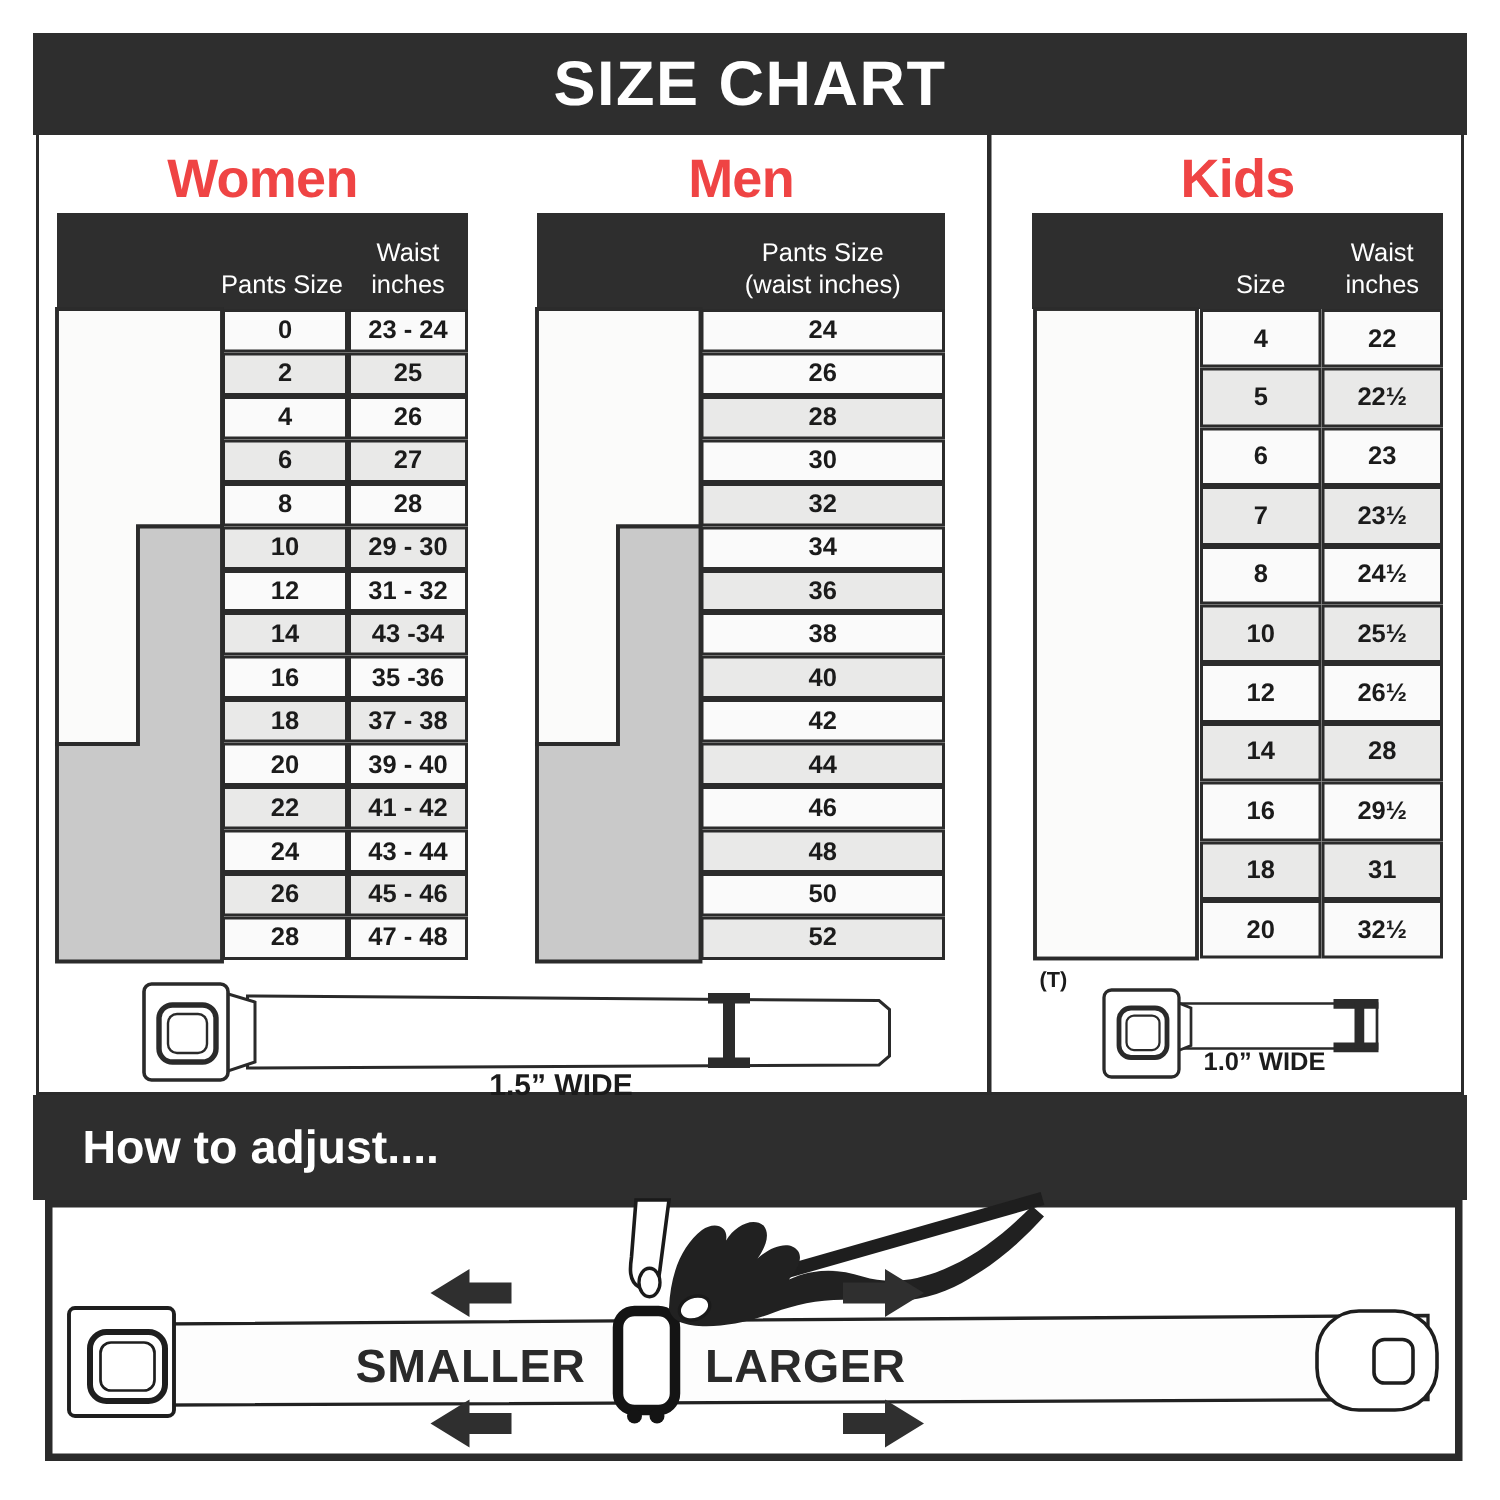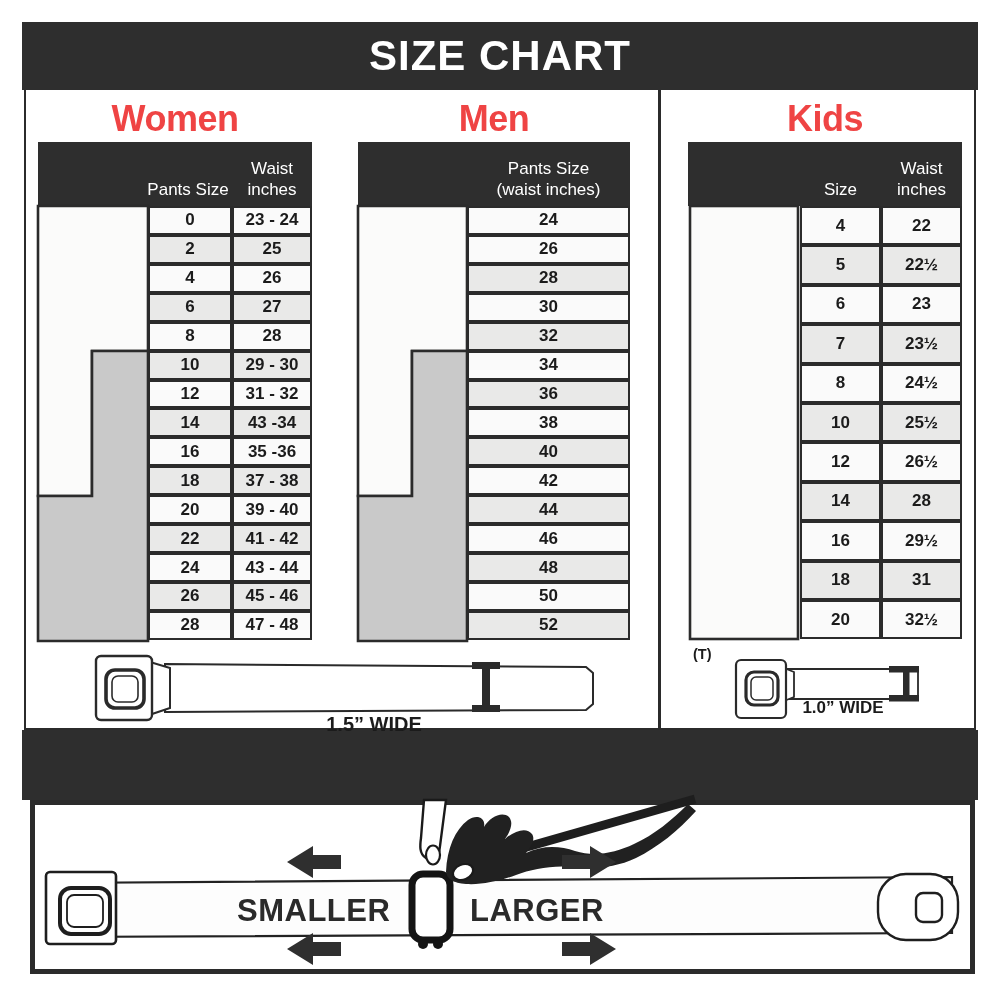--- a/index.html
+++ b/index.html
@@ -275,20 +275,21 @@
   <div class="vlabel" style="left:742px;top:428px;font-size:38px;letter-spacing:3px;">KIDS SIZE</div>
 
   <div class="note prelines">Note:
 Not intended for
 Toddler Sizes (T)</div>
 
   <div class="belt-label" style="left:304px;top:713px;width:140px;font-size:20px;">1.5” WIDE</div>
   <div class="belt-label" style="left:783px;top:674px;width:120px;font-size:17px;margin-top:24px;">1.0” WIDE</div>
 
   <div class="band" style="left:22px;top:730px;width:956px;height:70px;"></div>
+  <div class="adjust-heading">How to adjust....</div>
 
   <div class="bottom-box"></div>
   <div class="adjust-label" style="left:237px;top:893px;width:150px;">SMALLER</div>
   <div class="adjust-label" style="left:463px;top:893px;width:148px;">LARGER</div>
 
   <svg class="overlay" viewBox="0 0 1000 1000">
 
     <g>
       <path d="M38,206 H148 V351 H92 V496 H38 Z" fill="#fbfbfa" stroke="#2b2b2b" stroke-width="2.6"></path>
       <path d="M92,351 H148 V641 H38 V496 H92 Z" fill="#c9c9c9" stroke="#2b2b2b" stroke-width="2.6"></path>

